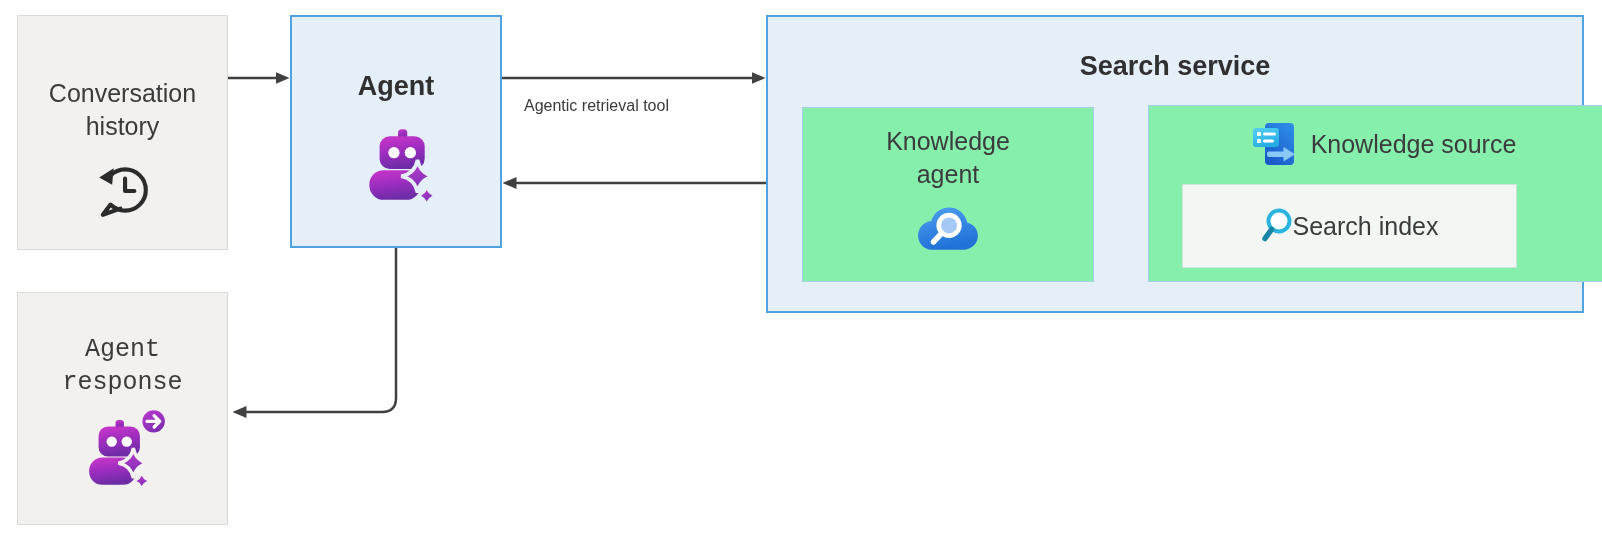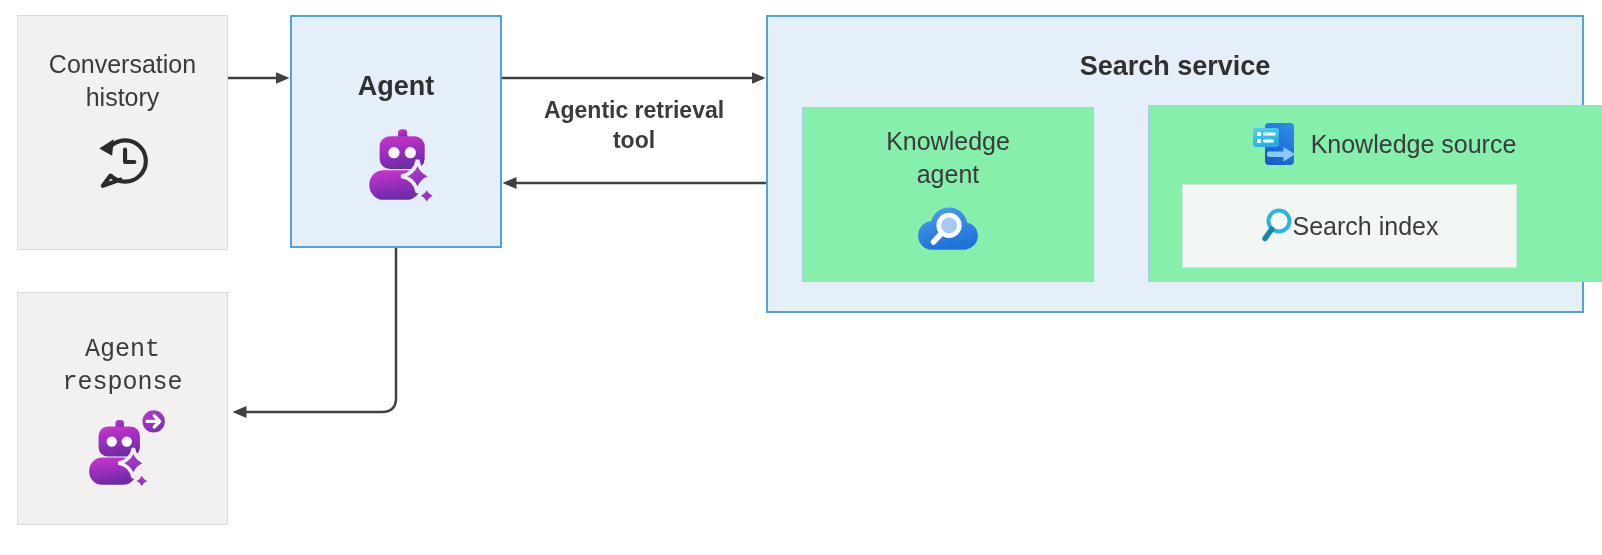--- a/index.html
+++ b/index.html
@@ -4,38 +4,38 @@
 <style>
   html,body{margin:0;padding:0;background:#ffffff;}
   #page{position:relative;width:1602px;height:555px;background:#ffffff;
         font-family:"Liberation Sans","DejaVu Sans",sans-serif;color:#3b3b3b;overflow:hidden;}
   .node{position:absolute;box-sizing:border-box;display:flex;flex-direction:column;align-items:center;}
   .gray-node{background:#f2f1ef;border:1px solid #dcdad7;}
   .blue-node{background:#e4effa;border:2px solid #4fa3e0;}
   .white-node{background:#86efac;border:1px solid #a9cce8;}
   .node-label{font-size:25px;line-height:1.32;text-align:center;color:#3b3b3b;}
   .node-title{font-size:27px;font-weight:bold;color:#303030;text-align:center;}
-  #conversation-history{left:17px;top:15px;width:211px;height:235px;padding-top:32px;}
+  #conversation-history{left:17px;top:15px;width:211px;height:235px;padding-top:61px;}
   #conversation-history .node-label{width:175px;}
   #conversation-history .icon{margin-top:16px;}
   #agent-box{left:290px;top:15px;width:212px;height:233px;padding-top:54px;align-items:center;}
   #agent-box .icon{margin-top:22px;}
   #search-service{left:766px;top:15px;width:818px;height:298px;padding-top:34px;}
   #knowledge-agent{left:800px;top:105px;width:292px;height:175px;padding-top:17px;}
   #knowledge-agent .node-label{width:180px;}
   #knowledge-agent .icon{margin-top:12px;}
   #knowledge-source{left:1146px;top:103px;width:470px;height:177px;}
   .ks-header{display:flex;align-items:center;justify-content:center;gap:13px;margin-top:14px;}
   #search-index{position:absolute;left:33px;top:78px;width:335px;height:84px;box-sizing:border-box;
                 background:#f2f7f4;border:1px solid #cfe5da;display:flex;align-items:center;justify-content:center;gap:0;}
   #agent-response{left:17px;top:292px;width:211px;height:233px;padding-top:40px;font-family:Liberation Mono, monospace;}
   #agent-response .node-label{width:150px;}
   #agent-response .icon{margin-top:8px;}
-  #edge-label{position:absolute;left:524px;top:96px;width:220px;text-align:center;
-              font-size:23px;line-height:1.3;color:#3b3b3b;font-weight:bold;}
+  #edge-label{position:absolute;left:524px;top:96px;width:220px;text-align:left;
+              font-size:16px;line-height:1.3;color:#3b3b3b;}
   #arrow-layer{position:absolute;left:0;top:0;width:1602px;height:555px;pointer-events:none;}
   .icon{display:block;}
 </style>
 </head>
 <body>
 
 <div id="page">
 
   <svg id="arrow-layer" viewBox="0 0 1602 555">
     <defs>

